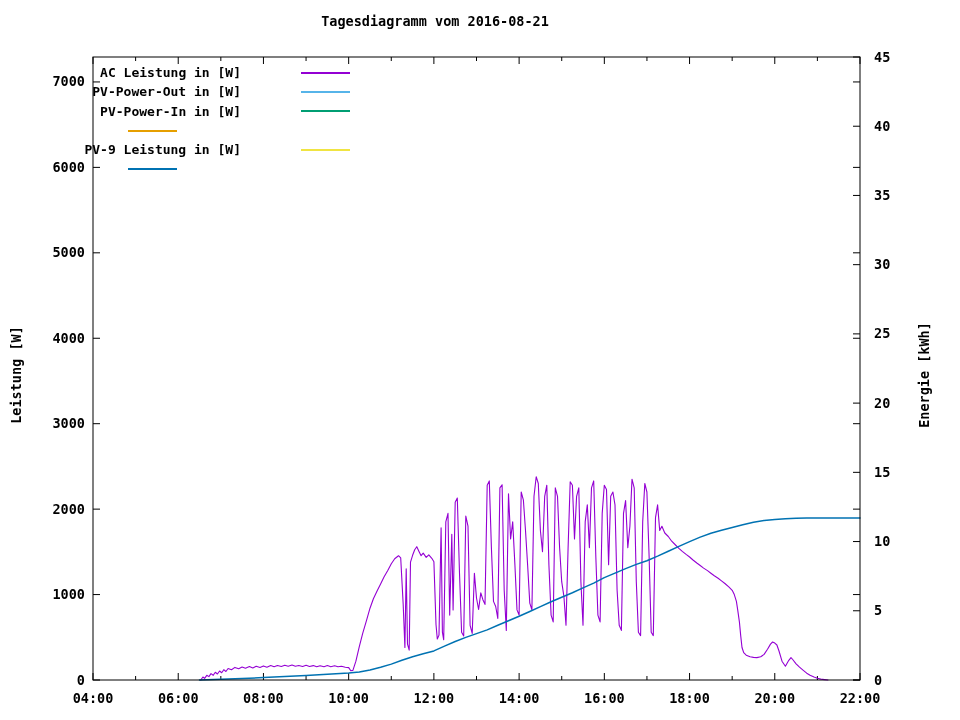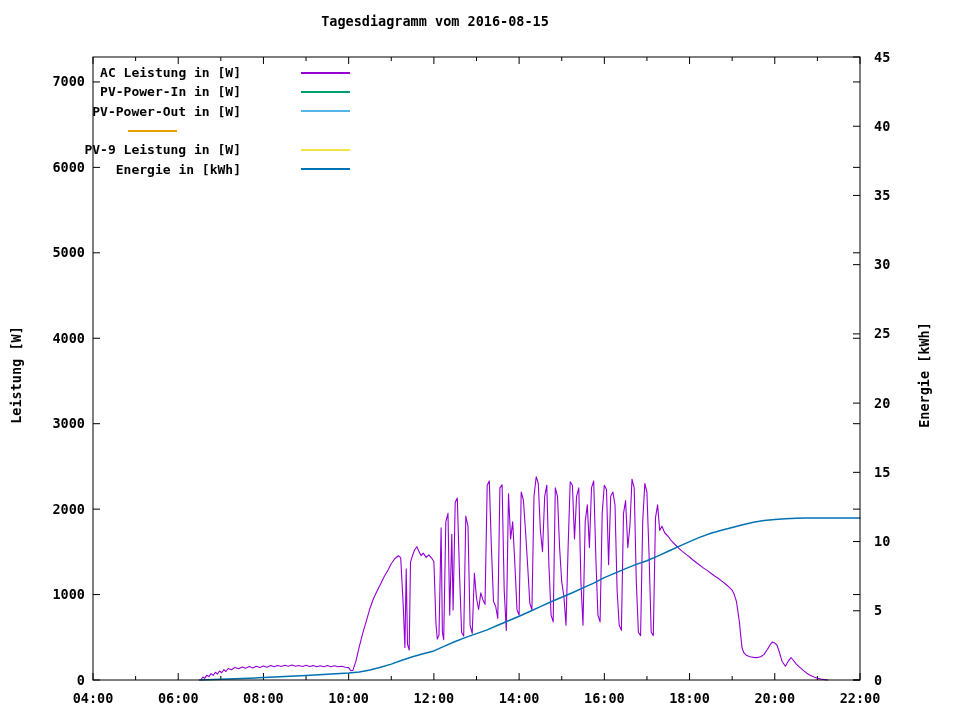--- a/index.html
+++ b/index.html
@@ -127,50 +127,49 @@
         <text x="874" y="130.72222222222217" text-anchor="start" class="chart-text">40</text>
         <text x="874" y="61.5" text-anchor="start" class="chart-text">45</text>
       </g>
       <g fill="none">
         <polyline points="200.8,680.0 202.9,677.0 204.6,678.3 206.8,675.3 208.9,676.6 211.0,673.6 213.2,675.3 215.3,672.3 217.4,674.0 219.6,671.0 221.7,672.7 223.8,669.7 225.9,671.5 228.1,668.5 231.5,669.7 234.9,667.4 238.7,668.7 242.1,667.0 245.5,668.2 249.4,666.5 252.8,667.9 256.2,666.2 260.0,667.4 263.4,665.9 266.9,667.2 270.7,665.6 274.1,666.8 277.5,665.5 281.3,666.5 284.8,665.3 288.2,666.3 292.0,665.1 295.4,666.3 298.8,665.5 302.6,666.5 306.1,665.3 309.5,666.5 313.3,665.6 316.7,666.8 320.1,665.8 324.0,666.7 327.4,665.6 330.8,666.7 334.6,665.8 338.0,666.8 341.4,666.2 345.3,667.2 348.7,667.6 350.8,670.8 352.9,670.4 355.9,661.2 359.3,646.7 362.7,633.4 366.6,620.2 370.0,608.2 373.4,598.8 377.2,590.7 380.6,583.9 384.0,577.0 387.9,570.2 391.3,563.8 394.7,558.7 398.5,555.7 400.7,557.8 403.2,604.8 404.9,647.5 406.2,568.9 407.5,644.1 409.2,650.1 410.5,562.1 412.6,555.3 414.7,549.7 416.8,546.7 419.0,551.4 421.1,555.7 423.2,553.1 426.2,557.4 428.8,554.8 431.8,558.3 433.9,561.7 436.0,624.5 437.3,639.0 439.0,635.1 441.1,527.9 442.4,632.2 443.7,639.8 445.8,521.9 448.0,513.4 449.7,615.1 451.8,534.3 453.1,609.9 455.2,502.3 457.3,498.0 459.5,573.2 461.6,632.2 463.7,636.0 465.8,516.0 468.0,526.2 470.1,625.3 472.2,633.4 474.4,573.2 476.5,598.0 478.6,609.5 480.8,592.9 482.9,599.7 485.0,604.4 487.2,485.2 489.3,480.9 491.4,547.6 493.5,601.4 495.7,606.5 497.8,618.5 499.9,487.8 502.1,484.8 504.2,590.3 506.3,630.4 508.5,493.7 510.6,539.0 512.7,521.9 514.9,564.7 517.0,609.9 519.1,615.1 521.2,492.0 523.4,500.2 525.5,530.5 527.6,564.7 529.8,603.1 531.9,609.9 534.0,496.3 536.2,476.7 538.3,483.5 540.4,530.5 542.5,551.8 544.7,496.3 546.8,485.2 548.9,564.7 551.1,615.1 553.2,621.9 555.3,487.8 557.5,496.3 559.6,547.6 561.7,581.7 563.9,596.3 566.0,625.3 568.1,547.6 570.2,481.8 572.4,485.2 574.5,539.0 576.6,496.3 578.8,487.8 580.9,581.7 583.0,625.3 585.2,521.9 587.3,504.9 589.4,547.6 591.5,487.8 593.7,480.9 595.8,556.1 597.9,615.1 600.1,621.9 602.2,513.4 604.3,485.2 606.5,489.5 608.6,564.7 610.7,496.3 612.9,492.0 615.0,504.9 617.1,590.3 619.2,625.3 621.4,630.4 623.5,513.4 625.6,500.6 627.8,547.6 629.9,526.2 632.0,479.2 634.2,487.8 636.3,581.7 638.4,632.2 640.6,635.6 642.7,521.9 644.8,483.5 646.9,492.0 649.1,556.1 651.2,632.2 653.3,635.6 655.5,517.7 657.6,504.9 659.7,530.5 661.9,526.2 664.8,533.0 668.3,536.5 671.7,541.2 675.5,545.0 678.9,548.4 682.3,551.4 686.1,554.4 689.6,557.0 693.0,560.0 696.8,563.0 700.2,565.5 703.6,568.1 707.5,570.6 710.9,573.2 714.3,575.8 718.1,578.3 721.5,580.9 724.9,583.5 728.8,586.9 732.2,590.3 734.3,594.6 736.4,601.4 737.7,609.9 739.4,621.9 740.7,635.6 742.0,647.5 743.7,652.7 746.2,655.2 750.1,656.8 753.5,657.4 756.9,657.6 760.7,656.8 764.1,654.4 767.5,649.2 770.5,644.1 772.6,642.0 774.8,643.1 776.9,645.0 779.0,651.0 782.0,661.2 785.4,666.2 788.8,660.3 791.0,657.6 792.7,659.5 796.1,663.8 799.5,667.2 803.3,670.4 806.7,673.2 810.1,675.3 814.0,677.0 817.4,678.3 820.8,679.1 824.6,679.6 828.0,680.0" stroke="#9400d3" stroke-width="1.1" stroke-linejoin="round" stroke-linecap="round"></polyline>
         <polyline points="199.5,680.0 220.8,679.3 242.1,678.6 263.4,677.6 284.8,676.5 306.1,675.4 327.4,674.2 348.7,673.1 359.3,672.0 370.0,670.0 380.6,667.3 391.3,664.1 401.9,660.3 412.6,656.7 423.2,653.7 433.9,650.9 444.5,646.1 455.2,641.5 465.8,637.4 476.5,633.6 487.2,629.9 497.8,625.3 508.5,620.7 519.1,616.3 529.8,611.5 540.4,606.6 551.1,601.8 561.7,597.2 572.4,592.8 583.0,587.9 593.7,583.1 604.3,577.6 615.0,573.1 625.6,568.6 636.3,564.4 646.9,560.7 657.6,556.1 668.3,551.2 678.9,546.4 689.6,541.6 700.2,537.1 710.9,533.2 721.5,530.2 732.2,527.4 742.8,524.7 753.5,522.2 764.1,520.5 774.8,519.4 785.4,518.7 796.1,518.3 806.7,518.0 817.4,518.0 838.7,518.0 860.0,518.0" stroke="#0072b2" stroke-width="1.5" stroke-linejoin="round" stroke-linecap="round"></polyline>
       </g>
       <rect x="93" y="57" width="767" height="623" fill="none" stroke="#000000" stroke-width="1"></rect>
     </svg>
 
-  <div id="title">Tagesdiagramm vom 2016-08-15</div>
+  <div id="title">Tagesdiagramm vom 2016-08-21</div>
 
   <div id="ylabel-left" class="ylabel">Leistung [W]</div>
 
   <div id="ylabel-right" class="ylabel">Energie [kWh]</div>
 
   <div id="legend">
     <div class="legend-row">
       <span class="legend-label">AC Leistung in [W]</span>
       <span class="legend-gap"></span>
       <span class="legend-swatch" style="background: rgb(148, 0, 211);"></span>
     </div>
     <div class="legend-row">
+      <span class="legend-label">PV-Power-Out in [W]</span>
+      <span class="legend-gap"></span>
+      <span class="legend-swatch" style="background: rgb(86, 180, 233);"></span>
+    </div>
+    <div class="legend-row">
       <span class="legend-label">PV-Power-In in [W]</span>
       <span class="legend-gap"></span>
       <span class="legend-swatch" style="background: rgb(0, 158, 115);"></span>
-    </div>
-    <div class="legend-row">
-      <span class="legend-label">PV-Power-Out in [W]</span>
-      <span class="legend-gap"></span>
-      <span class="legend-swatch" style="background: rgb(86, 180, 233);"></span>
     </div>
     <div class="legend-row">
       <span class="legend-gap"></span>
       <span class="legend-swatch" style="background: rgb(230, 159, 0);"></span>
     </div>
     <div class="legend-row">
       <span class="legend-label">PV-9 Leistung in [W]</span>
       <span class="legend-gap"></span>
       <span class="legend-swatch" style="background: rgb(240, 228, 66);"></span>
     </div>
     <div class="legend-row">
-      <span class="legend-label">Energie in [kWh]</span>
       <span class="legend-gap"></span>
       <span class="legend-swatch" style="background: rgb(0, 114, 178);"></span>
     </div>
   </div>
 </div>
 
 </body></html>

